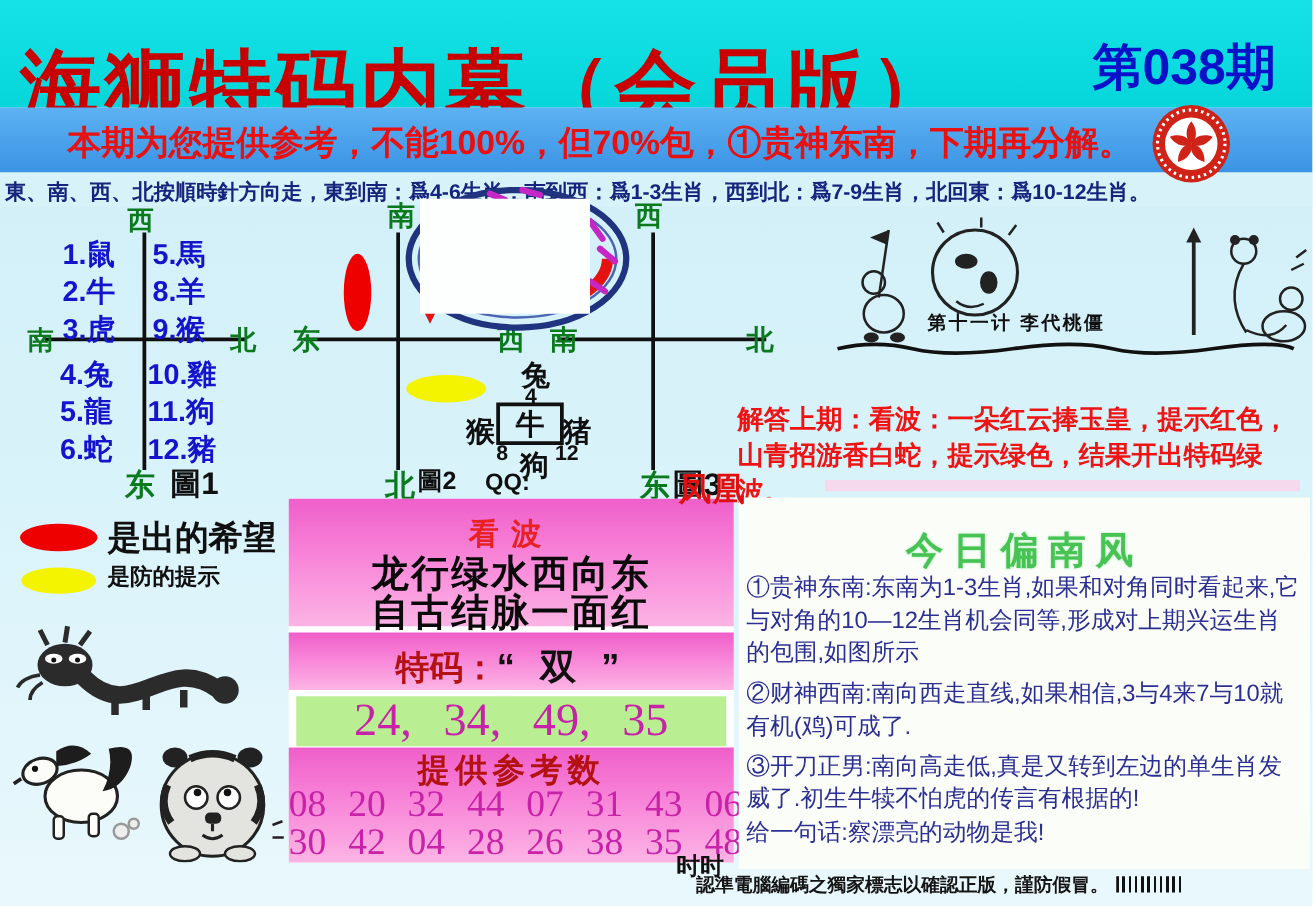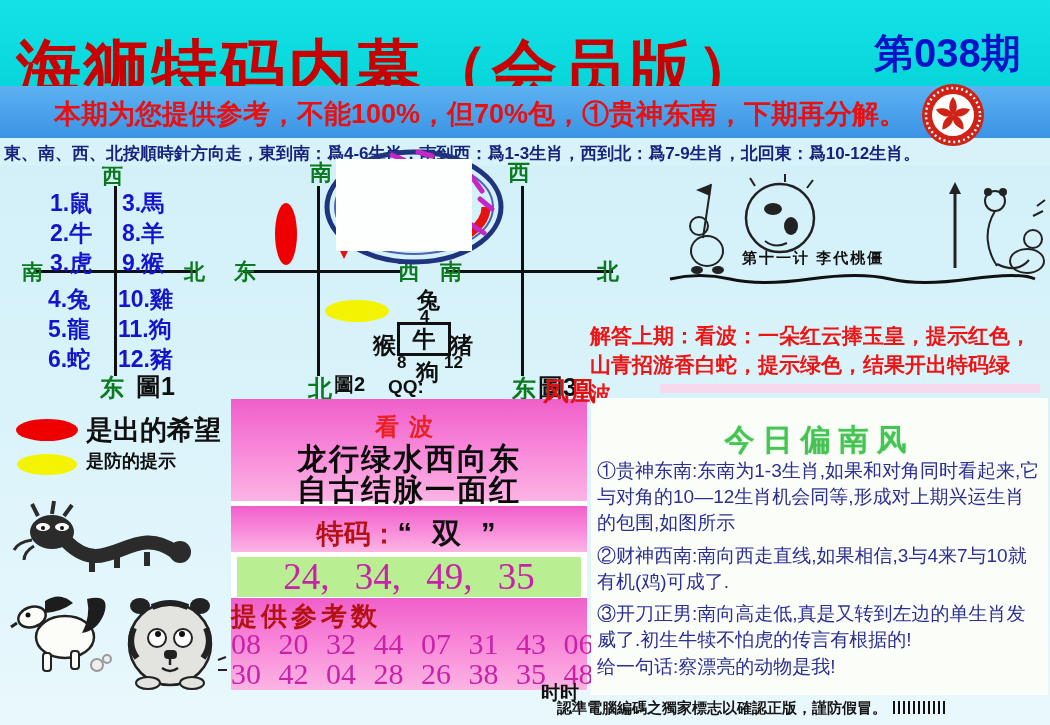--- a/index.html
+++ b/index.html
@@ -22,21 +22,21 @@
   
   .tips{left:231px;top:399px;width:356px;height:291px;background:#ffffff;}
   .prow{position:absolute;left:0;width:356px;background:linear-gradient(180deg,#ef5fca 0%,#f884d8 45%,#fcb4e4 100%);}
   .kanbo{position:absolute;left:0;top:12px;width:100%;text-align:center;color:#e82222;font-weight:900;font-size:24px;letter-spacing:10px;}
   .poem{position:absolute;left:0;width:100%;text-align:center;color:#0a0a0a;font-weight:900;font-size:30px;letter-spacing:2px;white-space:nowrap;}
   .special{position:absolute;left:0;top:8px;width:100%;text-align:center;white-space:nowrap;}
   .special .lab{color:#b41212;font-weight:900;font-size:27px;}
   .special .val{color:#101010;font-weight:900;font-size:29px;letter-spacing:6px;}
   .gband{position:absolute;left:6px;top:158px;width:344px;height:40px;background:#b9ef92;}
   .gband span{display:block;text-align:center;font-family:"Liberation Serif",serif;font-size:37px;line-height:40px;color:#c822a8;word-spacing:16px;}
-  .reftitle{position:absolute;left:0;top:200px;width:100%;text-align:left;color:#b41212;font-weight:900;font-size:26px;letter-spacing:4px;}
+  .reftitle{position:absolute;left:0;top:200px;width:100%;text-align:center;color:#b41212;font-weight:900;font-size:26px;letter-spacing:4px;}
   .refrow{position:absolute;left:0;width:100%;text-align:center;font-family:"Liberation Serif",serif;font-size:30px;color:#c822a8;word-spacing:10px;white-space:nowrap;}
   
   .panel{left:591px;top:398px;width:457px;height:297px;background:#fbfdf9;}
   .ptitle{position:absolute;left:0;top:22px;width:100%;text-align:center;color:#46c352;font-weight:700;font-size:30px;letter-spacing:8px;text-shadow:0 0 2px #9fe6ae;}
   .para{position:absolute;left:6px;width:444px;color:#2c2f92;font-size:19px;line-height:26px;}
   .ans{left:590px;top:321px;width:456px;color:#ee1414;font-weight:800;font-size:21px;line-height:29px;}
   .notice{left:557px;top:699px;font-family:"Liberation Serif",serif;font-weight:700;font-size:15px;color:#151515;white-space:nowrap;}
   .barcode{display:inline-block;width:54px;height:13px;margin-left:6px;vertical-align:-1px;
            background:repeating-linear-gradient(90deg,#111 0 2px,transparent 2px 5px);}
   .shishi{left:541px;top:680px;font-size:19px;font-weight:900;color:#101010;z-index:5;}
@@ -83,21 +83,21 @@
   <div class="abs green" style="left:22px;top:258px">南</div>
   <div class="abs green" style="left:184px;top:258px">北</div>
   <div class="abs green" style="left:100px;top:372px;font-size:24px">东</div>
   <div class="abs blk" style="left:136px;top:370px;font-size:25px">圖1</div>
   <div class="abs blue-list" style="left:50px;top:188px">
     <span style="display:block">1.鼠</span>
     <span style="display:block">2.牛</span>
     <span style="display:block">3.虎</span>
   </div>
   <div class="abs blue-list" style="left:122px;top:188px">
-    <span style="display:block">3.馬</span>
+    <span style="display:block">5.馬</span>
     <span style="display:block">8.羊</span>
     <span style="display:block">9.猴</span>
   </div>
   <div class="abs blue-list" style="left:48px;top:284px">
     <span style="display:block">4.兔</span>
     <span style="display:block">5.龍</span>
     <span style="display:block">6.蛇</span>
   </div>
   <div class="abs blue-list" style="left:118px;top:284px">
     <span style="display:block">10.雞</span>

